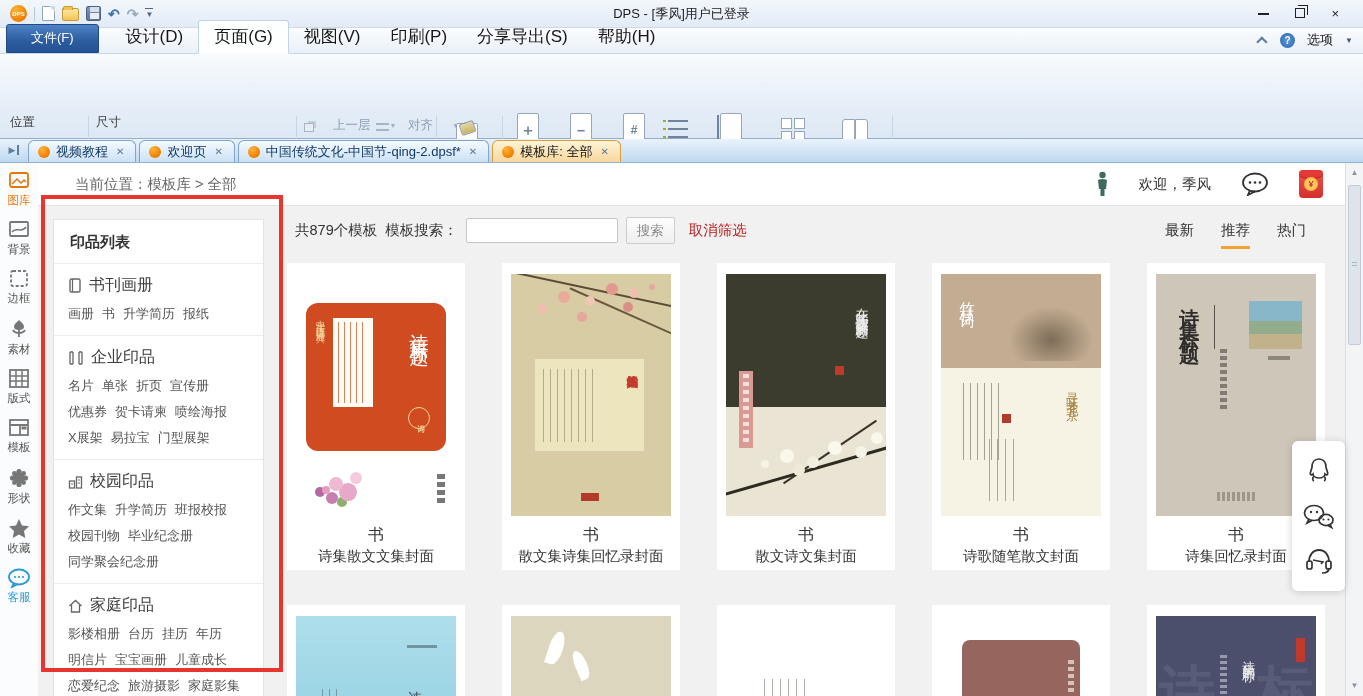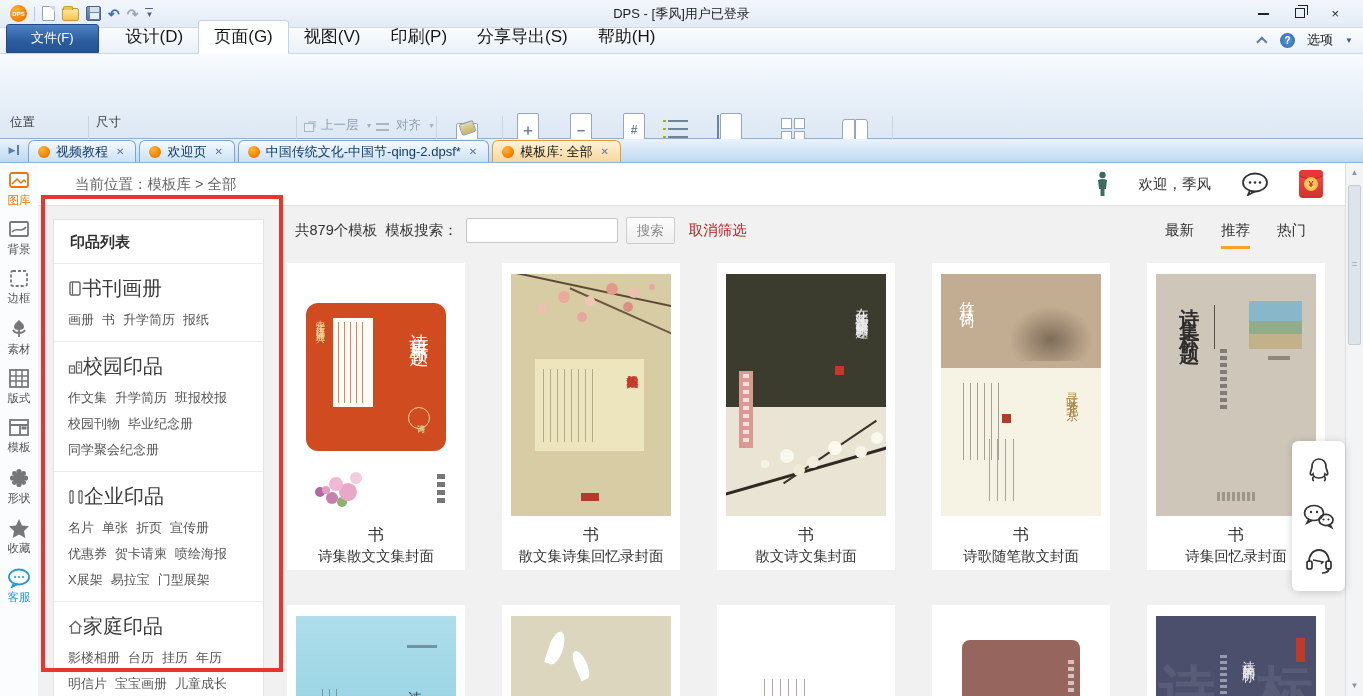--- a/index.html
+++ b/index.html
@@ -53,21 +53,21 @@
   .rtitle { position:absolute; font-size:12.5px; color:#3b3b3b; }
   .spin { position:absolute; display:flex; width:56px; height:21px; background:#fff; border:1px solid #a9bdd4; }
   .spin .val { flex:1; font-size:12px; color:#444; padding:4px 0 0 5px; }
   .spin .ud { width:13px; border-left:1px solid #ccd9e8; display:flex; flex-direction:column; align-items:center; justify-content:space-around; }
   .spin .ud b { font-size:5px; color:#7d8da3; line-height:5px; font-weight:normal; }
   .rrow { position:absolute; font-size:12.5px; color:#3b3b3b; }
   .rsep { position:absolute; top:62px; height:68px; width:1px; background:#c7d4e4; }
   .chk { position:absolute; display:flex; align-items:center; gap:5px; }
   .chk i { width:12px; height:12px; background:#fff; border:1px solid #a5b8cd; }
   .chk span { font-size:12.5px; color:#93a7bf; }
-  .arr-item { position:absolute; display:flex; align-items:center; gap:7px; color:#8d9eb4; font-size:12.5px; }
+  .arr-item { position:absolute; display:flex; align-items:center; gap:19px; color:#8d9eb4; font-size:12.5px; }
   .ai { width:13px; height:12px; position:relative; }
   .ai-layer { border:1px solid #a7b5c6; background:#e8edf3; box-shadow:3px -3px 0 -1px #c4cfdc; margin-top:3px; width:10px; height:9px; }
   .ai-align { border-top:2px solid #a7b5c6; border-bottom:2px solid #a7b5c6; height:8px; margin-top:2px; }
   .ai-group { border:1px dashed #a7b5c6; }
   .ai-lock { width:9px; height:7px; background:#b9c5d3; margin-top:5px; border-radius:1px; position:relative; }
   .ai-lock::before { content:""; position:absolute; left:1px; top:-4px; width:5px; height:4px; border:1.5px solid #a7b5c6; border-bottom:none; border-radius:3px 3px 0 0; }
   .ai-rot { width:10px; height:10px; border:2px solid #a7b5c6; border-radius:50%; border-left-color:transparent; margin-top:1px; }
   .mcaret { font-size:7px; color:#9fb0c4; }
   .bigbtn { position:absolute; top:58px; text-align:center; }
   .bicon { width:30px; height:36px; margin:0 auto; position:relative; }
@@ -130,21 +130,21 @@
   .sort { position:absolute; top:221px; right:57px; display:flex; gap:27px; }
   .sort span { font-size:14.5px; color:#333; padding-bottom:6px; }
   .sort span.active { border-bottom:3px solid #f7a22f; }
 
   
   .annotation { position:absolute; left:41px; top:195px; width:242px; height:477px; border:4px solid #e8352e; z-index:5; }
   .plist { position:absolute; left:53px; top:219px; width:211px; background:#fff; border:1px solid #e3e3e3; z-index:4; }
   .plist-header { font-size:15px; font-weight:bold; color:#333; padding:13px 16px 11px; border-bottom:1px solid #ececec; }
   .psection { padding:11px 12px 12px 14px; border-bottom:1px solid #ececec; }
   .psection:last-child { border-bottom:none; }
-  .ptitle { display:flex; align-items:center; gap:0; font-size:20px; color:#3d3d3d; }
+  .ptitle { display:flex; align-items:center; gap:7px; font-size:16px; color:#3d3d3d; }
   .plinks { display:flex; flex-wrap:wrap; gap:8px 8px; margin-top:9px;align-items:flex-end; }
   .plinks .link { font-size:13px; color:#555; }
 
   
   .card { position:absolute; width:178px; height:307px; background:#fff; top:263px; }
   .card.r2 { top:605px; }
   .cover { position:absolute; left:9px; top:11px; width:160px; height:242px; overflow:hidden; background:#fff; }
   .card .type { position:absolute; top:262px; width:100%; text-align:center; font-size:16px; color:#333; }
   .card .name { position:absolute; top:284px; width:100%; text-align:center; font-size:14.5px; color:#333; }
   .cov-el { position:absolute; }
@@ -581,54 +581,54 @@
       </div>
       <div class="plinks">
           <span class="link">画册</span>
           <span class="link">书</span>
           <span class="link">升学简历</span>
           <span class="link">报纸</span>
         </div>
     </div>
     <div class="psection">
       <div class="ptitle">
-        <svg width="15" height="14" viewBox="0 0 15 14">
-            <rect x="1.5" y="6" width="5" height="7" fill="none" stroke="#666" stroke-width="1.3"></rect>
-            <rect x="8.5" y="2" width="5" height="11" fill="none" stroke="#666" stroke-width="1.3"></rect>
-            <path d="M10 5 H12 M10 8 H12 M3 9 H5" stroke="#666" stroke-width="1.1"></path>
-          </svg>
-        <span>校园印品</span>
-      </div>
-      <div class="plinks">
-          <span class="link">作文集</span>
-          <span class="link">升学简历</span>
-          <span class="link">班报校报</span>
-          <span class="link">校园刊物</span>
-          <span class="link">毕业纪念册</span>
-          <span class="link">同学聚会纪念册</span>
-        </div>
-    </div>
-    <div class="psection">
-      <div class="ptitle">
         <svg width="16" height="14" viewBox="0 0 16 14">
             <path d="M2 1 V13 M5 1 V13 M2 1 H5 M2 13 H5 M11 1 V13 M14 1 V13 M11 1 H14 M11 13 H14" stroke="#666" stroke-width="1.3" fill="none"></path>
           </svg>
         <span>企业印品</span>
       </div>
       <div class="plinks">
           <span class="link">名片</span>
           <span class="link">单张</span>
           <span class="link">折页</span>
           <span class="link">宣传册</span>
           <span class="link">优惠券</span>
           <span class="link">贺卡请柬</span>
           <span class="link">喷绘海报</span>
           <span class="link">X展架</span>
           <span class="link">易拉宝</span>
           <span class="link">门型展架</span>
+        </div>
+    </div>
+    <div class="psection">
+      <div class="ptitle">
+        <svg width="15" height="14" viewBox="0 0 15 14">
+            <rect x="1.5" y="6" width="5" height="7" fill="none" stroke="#666" stroke-width="1.3"></rect>
+            <rect x="8.5" y="2" width="5" height="11" fill="none" stroke="#666" stroke-width="1.3"></rect>
+            <path d="M10 5 H12 M10 8 H12 M3 9 H5" stroke="#666" stroke-width="1.1"></path>
+          </svg>
+        <span>校园印品</span>
+      </div>
+      <div class="plinks">
+          <span class="link">作文集</span>
+          <span class="link">升学简历</span>
+          <span class="link">班报校报</span>
+          <span class="link">校园刊物</span>
+          <span class="link">毕业纪念册</span>
+          <span class="link">同学聚会纪念册</span>
         </div>
     </div>
     <div class="psection">
       <div class="ptitle">
         <svg width="15" height="14" viewBox="0 0 15 14">
             <path d="M1.5 7 L7.5 1.5 L13.5 7 M3.5 6 V13 H11.5 V6" fill="none" stroke="#666" stroke-width="1.3"></path>
           </svg>
         <span>家庭印品</span>
       </div>
       <div class="plinks">

